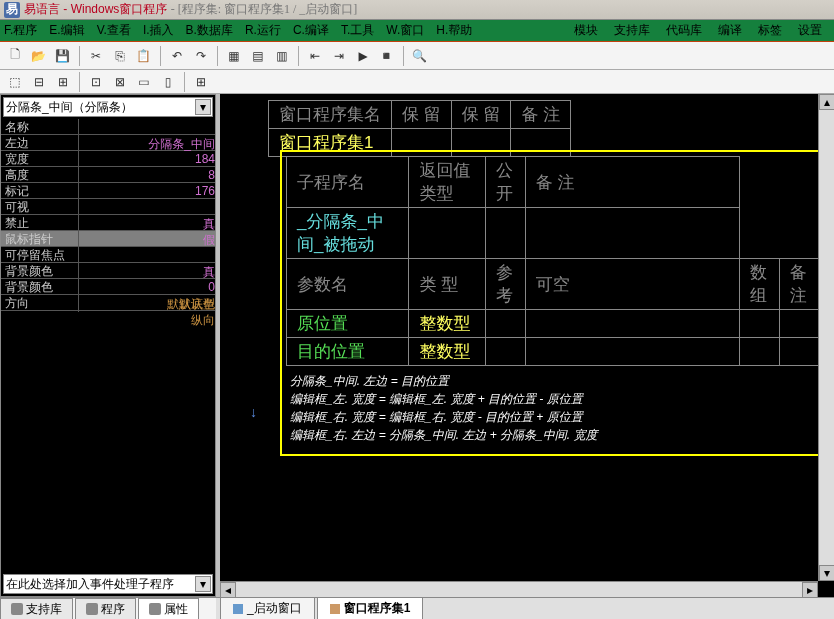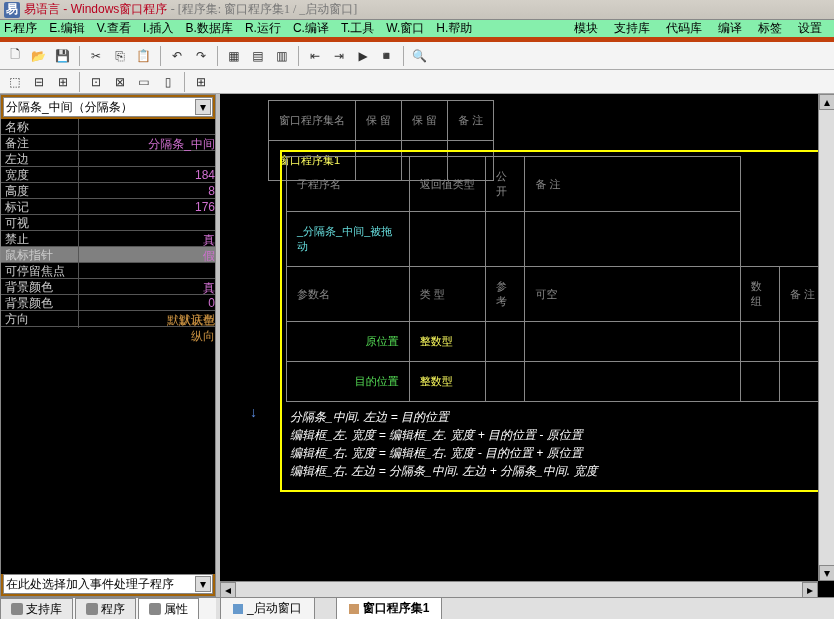--- a/index.html
+++ b/index.html
@@ -1,57 +1,57 @@
 <!DOCTYPE html>
 <html><head>
 <meta charset="utf-8">
 <style>
 * { margin: 0; padding: 0; box-sizing: border-box; font-family: "SimSun", sans-serif; font-size: 12px; }
 body { background: #c0c0c0; width: 834px; height: 619px; overflow: hidden; }
 .titlebar { background: linear-gradient(#d4d0c8, #c8c4bc); height: 20px; display: flex; align-items: center; padding: 0 4px; border-bottom: 1px solid #888; }
 .titlebar .app-icon { width:16px; height:16px; background:#4a6da7; color:#fff; display:inline-flex; align-items:center; justify-content:center; font-weight:bold; border-radius:2px; margin-right:4px; }
 .title-main { color: #b8001f; }
 .title-sub { color: #777; font-family: Liberation Serif, serif; }
-.menubar { background: #86efac; height: 22px; display: flex; align-items: center; padding: 0 4px; border-bottom: 5px solid #c2410c; }
+.menubar { background: #15803d; height: 22px; display: flex; align-items: center; padding: 0 4px; border-bottom: 1px solid #c2410c; }
 .menubar span { margin-right: 12px; cursor: default; }
 .menubar .right-menus { margin-left: auto; display:flex; }
 .menubar .right-menus span { margin: 0 8px; }
 .toolbar { background: #f4f4f4; height: 28px; display: flex; align-items: center; padding: 0 4px; border-bottom: 1px solid #aaa; gap:2px; }
 .tool-btn { width: 22px; height: 22px; border: 1px solid transparent; display:inline-flex; align-items:center; justify-content:center; color:#333; }
 .tool-sep { width:1px; height:20px; background:#aaa; margin:0 3px; }
 .toolbar2 { background: #f4f4f4; height: 24px; display:flex; align-items:center; padding:0 4px; border-bottom:1px solid #aaa; gap:2px; }
 .main-area { display:flex; height: calc(619px - 20px - 22px - 28px - 24px - 22px); }
-.left-panel { width: 216px; background:#a16207; border:1px solid #888; display:flex; flex-direction:column; }
+.left-panel { width: 216px; background:#000000; border:1px solid #888; display:flex; flex-direction:column; }
 .combo { background:#fff; border:1px solid #888; height:20px; display:flex; align-items:center; padding:0 2px; margin:2px; position:relative; }
 .combo-drop { position:absolute; right:1px; width:16px; height:16px; background:#ddd; border:1px solid #888; display:flex; align-items:center; justify-content:center; }
 .prop-grid { flex:1; background:#000; overflow:auto; }
 .prop-row { display:flex; height:16px; border-bottom:1px solid #555;flex-direction:column; }
 .prop-row.sel { background:#808080;gap:48px; }
 .prop-key { width:78px; color:#ccc; padding-left:4px; border-right:1px solid #555; }
 .prop-val { flex:1; color:#d070d0; padding-left:4px;text-align:right; }
 .prop-val.orange { color:#c89040; }
 .bot-tabs { background:#f4f4f4; height:22px; display:flex; align-items:center; border-top:1px solid #888; }
 .bot-tab { padding:2px 10px; border:1px solid #888; border-bottom:none; margin-right:2px; background:#e8e8e8; display:flex; align-items:center; gap:3px; }
 .bot-tab .ticon { width:12px; height:12px; background:#888; border-radius:2px; }
 .splitter { width:4px; background:#c0c0c0; cursor:col-resize; }
 .right-pane { flex:1; background:#000; position:relative; overflow:hidden; }
 .code-tabs { display:flex; position:absolute; top:6px; left:48px; }
 .code-block { position:absolute; top:56px; left:60px; width:560px; border:2px solid #ffff00; padding:4px 0 10px 0; }
 .code-table { border-collapse:collapse; }
-.code-table td { border:1px solid #888; padding:12px 10px; color:#888; font-size:11px; }
+.code-table td { border:1px solid #888; padding:2px 10px; color:#888; font-size:17px; }
 .code-table .cyan { color:#6dd; }
 .code-table .yellow { color:#ffff60; }
-.code-table .green { color:#5d5;text-align:right; }
+.code-table .green { color:#5d5; }
 .code-lines { margin:6px 0 0 8px; line-height:18px;font-style:italic; }
 .code-lines div { color:#fff; }
 .gutter-arrow { position:absolute; left:30px; top:310px; color:#5a8be0; font-size:14px; }
 .scroll-h { position:absolute; bottom:0; left:0; right:16px; height:16px; background:#ddd; border-top:1px solid #888; display:flex; }
 .scroll-btn { width:16px; height:16px; background:#ccc; border:1px solid #888; display:flex; align-items:center; justify-content:center; }
 .scroll-v { position:absolute; top:0; bottom:16px; right:0; width:16px; background:#ddd; border-left:1px solid #888; display:flex; flex-direction:column; }
-.bottom-file-tabs { height:22px; background:#e0e0e0; border-top:1px solid #888; display:flex; align-items:flex-end; padding-left:4px;gap:19px; }
+.bottom-file-tabs { height:22px; background:#e0e0e0; border-top:1px solid #888; display:flex; align-items:flex-end; padding-left:4px; }
 .file-tab { padding:2px 12px; border:1px solid #888; border-bottom:none; margin-right:2px; background:#f4f4f4; display:flex; align-items:center; gap:4px; }
 .file-tab.active { background:#fff; font-weight:normal; }
 .ficon { width:10px; height:10px; display:inline-block; }
 </style>
 </head>
 <body>
 
 <div class="titlebar">
   <span class="app-icon">易</span>
   <span class="title-main">易语言 - Windows窗口程序</span>
@@ -123,24 +123,20 @@
     <div class="combo">
       <span>分隔条_中间（分隔条）</span>
       <span class="combo-drop">▾</span>
     </div>
     <div class="prop-grid" id="propgrid">
         <div class="prop-row">
           <div class="prop-key">名称</div>
           <div class="prop-val">分隔条_中间</div>
         </div>
         <div class="prop-row">
-          <div class="prop-key">备注</div>
-          <div class="prop-val"></div>
-        </div>
-        <div class="prop-row">
           <div class="prop-key">左边</div>
           <div class="prop-val">184</div>
         </div>
         <div class="prop-row">
           <div class="prop-key">宽度</div>
           <div class="prop-val">8</div>
         </div>
         <div class="prop-row">
           <div class="prop-key">高度</div>
           <div class="prop-val">176</div>

